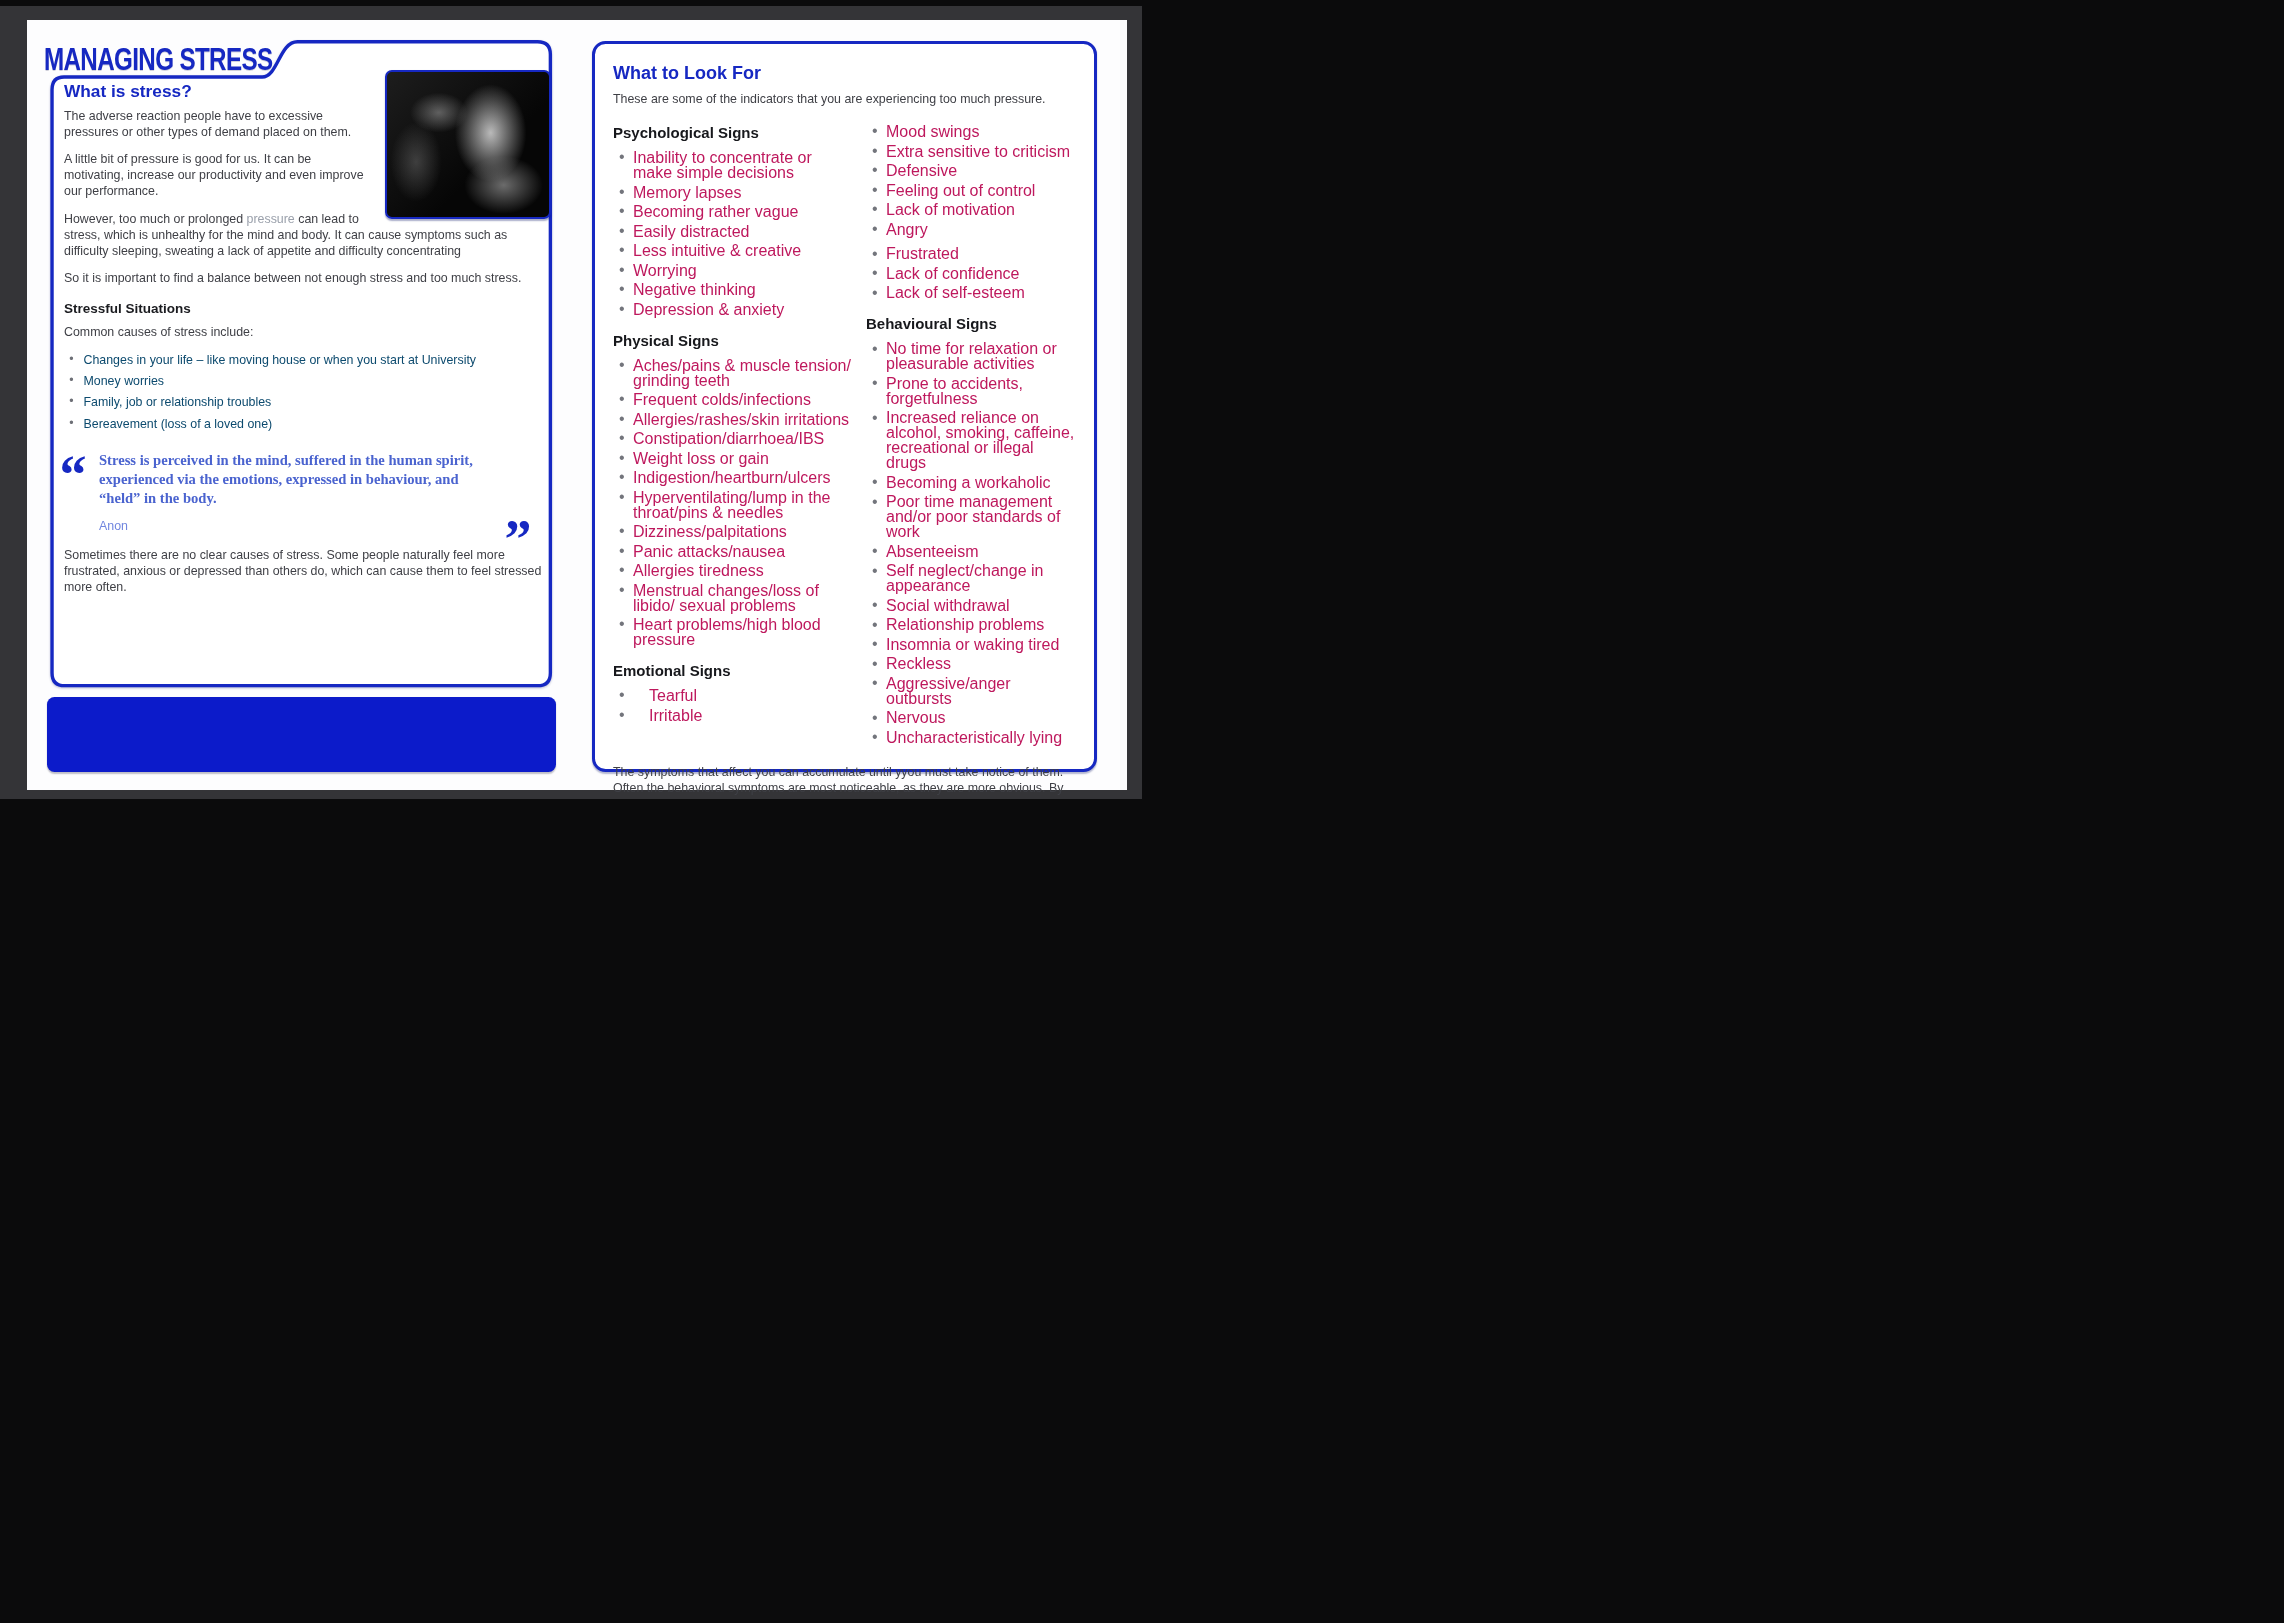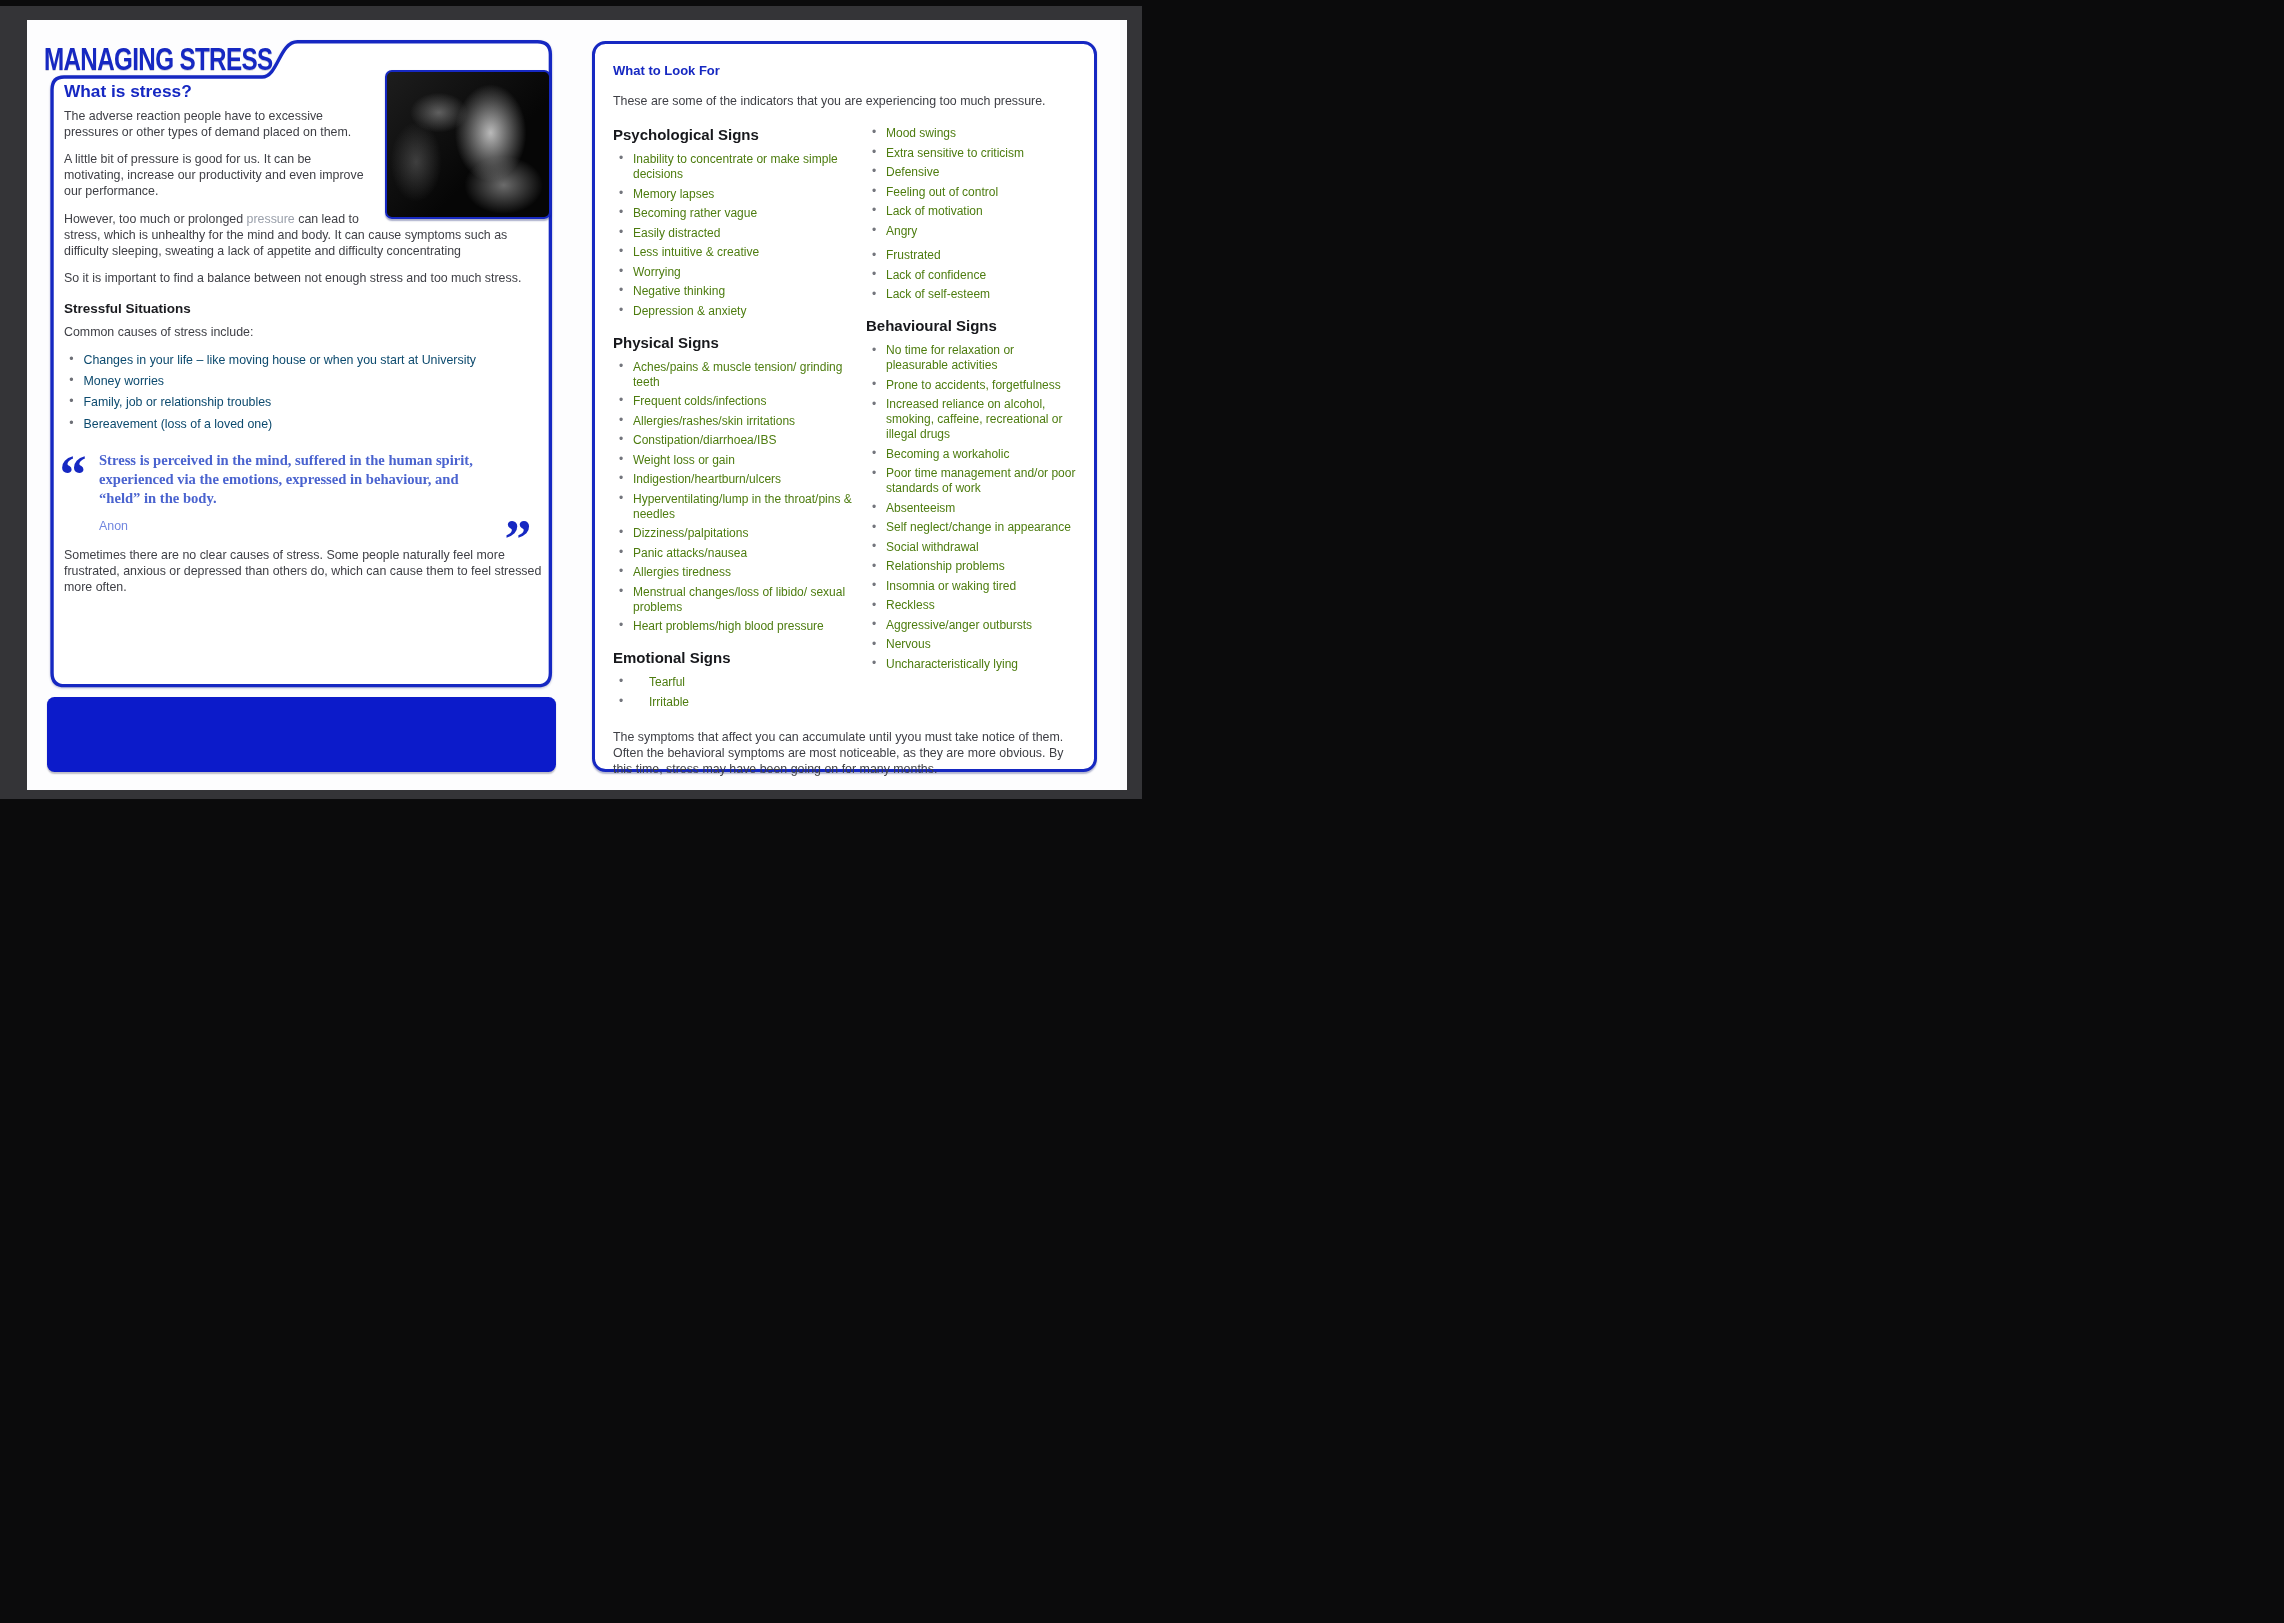--- a/index.html
+++ b/index.html
@@ -40,28 +40,28 @@
   .qclose{right:19.5px;bottom:-30px;}
   .anon{font-family:"Liberation Sans","DejaVu Sans",sans-serif;font-weight:normal;
     font-size:12.4px;color:#7186df;margin-top:9px;}
   .blue-box{position:absolute;left:20px;top:677px;width:509px;height:75px;border-radius:7.5px;
     background:#0c1bca;box-shadow:0 1.5px 1.5px rgba(0,0,30,.25);}
 
   
   .right-panel{position:absolute;left:565px;top:21px;width:505px;height:731px;box-sizing:border-box;
     border:3.4px solid #1628c2;border-radius:13.5px;background:#fff;padding:10.5px 18px 0;
     box-shadow:0 1.9px 1.5px rgba(10,20,100,.3);}
-  .rp-title{font-size:13px;font-weight:bold;color:#1628c2;margin:9px 0 16px;}
+  .rp-title{font-size:18px;font-weight:bold;color:#1628c2;margin:9px 0 8px;}
   .rp-sub{font-size:12.4px;color:#3e3f45;margin:7.5px 0 0;}
   .cols{display:flex;gap:11px;margin-top:18px;}
   .col1{width:242px;flex:none;}
   .col2{flex:1;min-width:0;}
   .sec-h{font-size:15px;font-weight:bold;color:#17181c;margin:0 0 9px;}
   .sec-h.mt{margin-top:15px;}
-  ul.signs{list-style:none;margin:0;padding:0;font-size:12px;line-height:15px;color:#4d7c0f;}
+  ul.signs{list-style:none;margin:0;padding:0;font-size:16px;line-height:15px;color:#be185d;}
   ul.signs li{position:relative;padding-left:20px;margin-bottom:4.5px;}
   ul.signs li::before{content:"\2022";position:absolute;left:6px;top:-0.8px;color:#73757c;}
   ul.signs.emotional li{padding-left:36px;}
   #mood-list li:nth-child(7){margin-top:9.8px;}
   .rp-footer{font-size:12.4px;line-height:16px;color:#3e3f45;margin-top:15px;}
 </style>
 </head>
 <body>
 
 <div class="stage">

